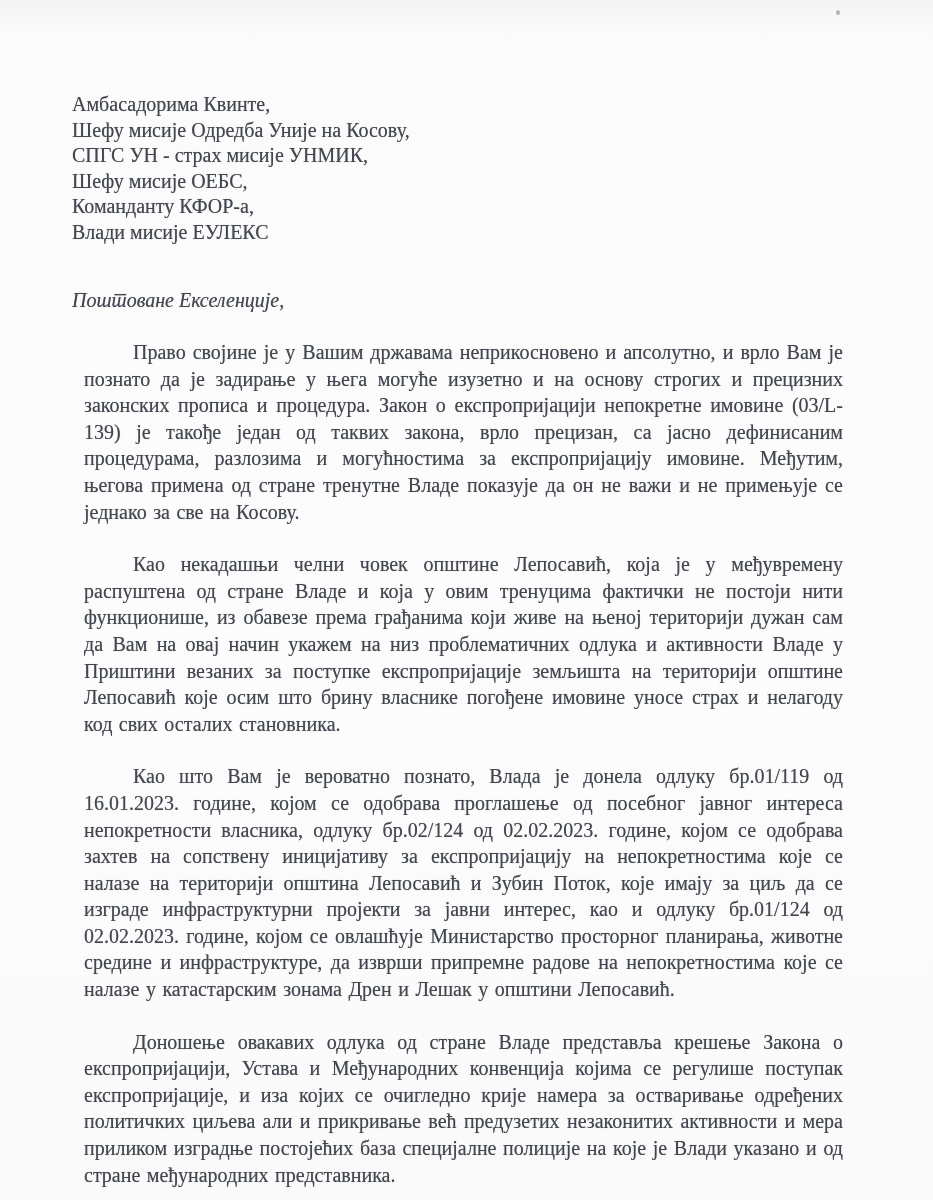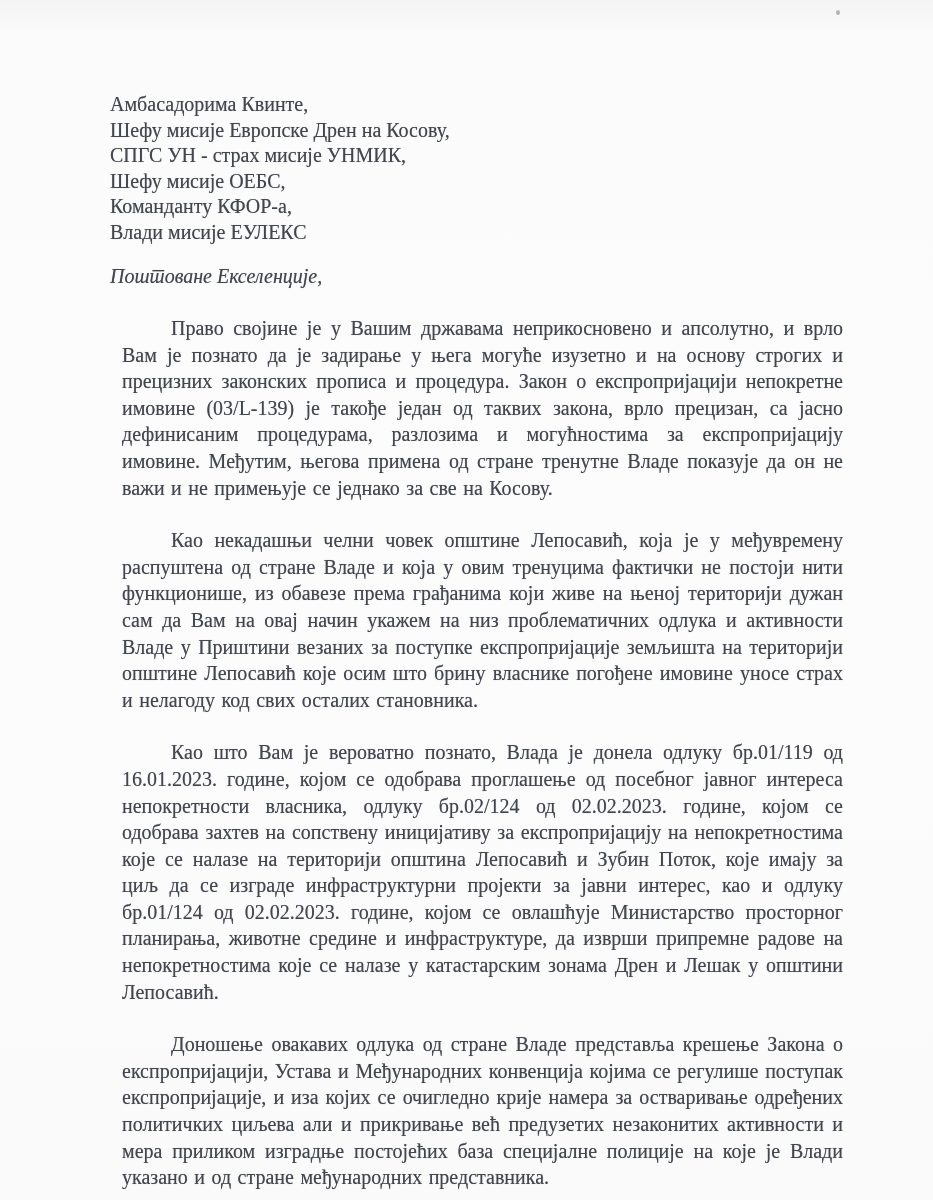--- a/index.html
+++ b/index.html
@@ -13,34 +13,34 @@
     font-family: "Liberation Serif", "DejaVu Serif", serif;
     
     background:
       linear-gradient(180deg, #f4f4f4 0%, #fbfbfb 3%, #fcfcfc 55%, #fafafa 100%);
   }
   .page {
     position: relative;
     width: 933px;
     height: 1016px;
     box-sizing: border-box;
-    padding: 92px 78px 0 110px;
+    padding: 92px 78px 0 72px;
     color: #42464f;
     
     text-shadow: 0 0 0.7px rgba(66, 70, 79, 0.55);
   }
   .recipients {
     font-size: 20px;
     line-height: 25.5px;
   }
   .recipient-line {
     white-space: nowrap;
   }
   .salutation {
-    margin-top: 19px;
+    margin-top: 43px;
     font-size: 20px;
     font-style: italic;
     line-height: 25px;
   }
   .body-text {
     margin-top: 16px;
   }
   .para {
     margin: 12px;
     padding: 0;
@@ -64,21 +64,21 @@
 </style>
 </head>
 <body>
 
 <div class="page">
 
   <div class="scan-speck"></div>
 
   <div class="recipients">
     <div class="recipient-line">Амбасадорима Квинте,</div>
-    <div class="recipient-line">Шефу мисије Европске Дрен на Косову,</div>
+    <div class="recipient-line">Шефу мисије Одредба Уније на Косову,</div>
     <div class="recipient-line">СПГС УН - страх мисије УНМИК,</div>
     <div class="recipient-line">Шефу мисије ОЕБС,</div>
     <div class="recipient-line">Команданту КФОР-а,</div>
     <div class="recipient-line">Влади мисије ЕУЛЕКС</div>
   </div>
 
   <div class="salutation">Поштоване Екселенције,</div>
 
   <div class="body-text">
     <p class="para">Право својине је у Вашим државама неприкосновено и апсолутно, и врло Вам је познато да је задирање у њега могуће изузетно и на основу строгих и прецизних законских прописа и процедура. Закон о експропријацији непокретне имовине (03/L-139) је такође један од таквих закона, врло прецизан, са јасно дефинисаним процедурама, разлозима и могућностима за експропријацију имовине. Међутим, његова примена од стране тренутне Владе показује да он не важи и не примењује се једнако за све на Косову.</p>

